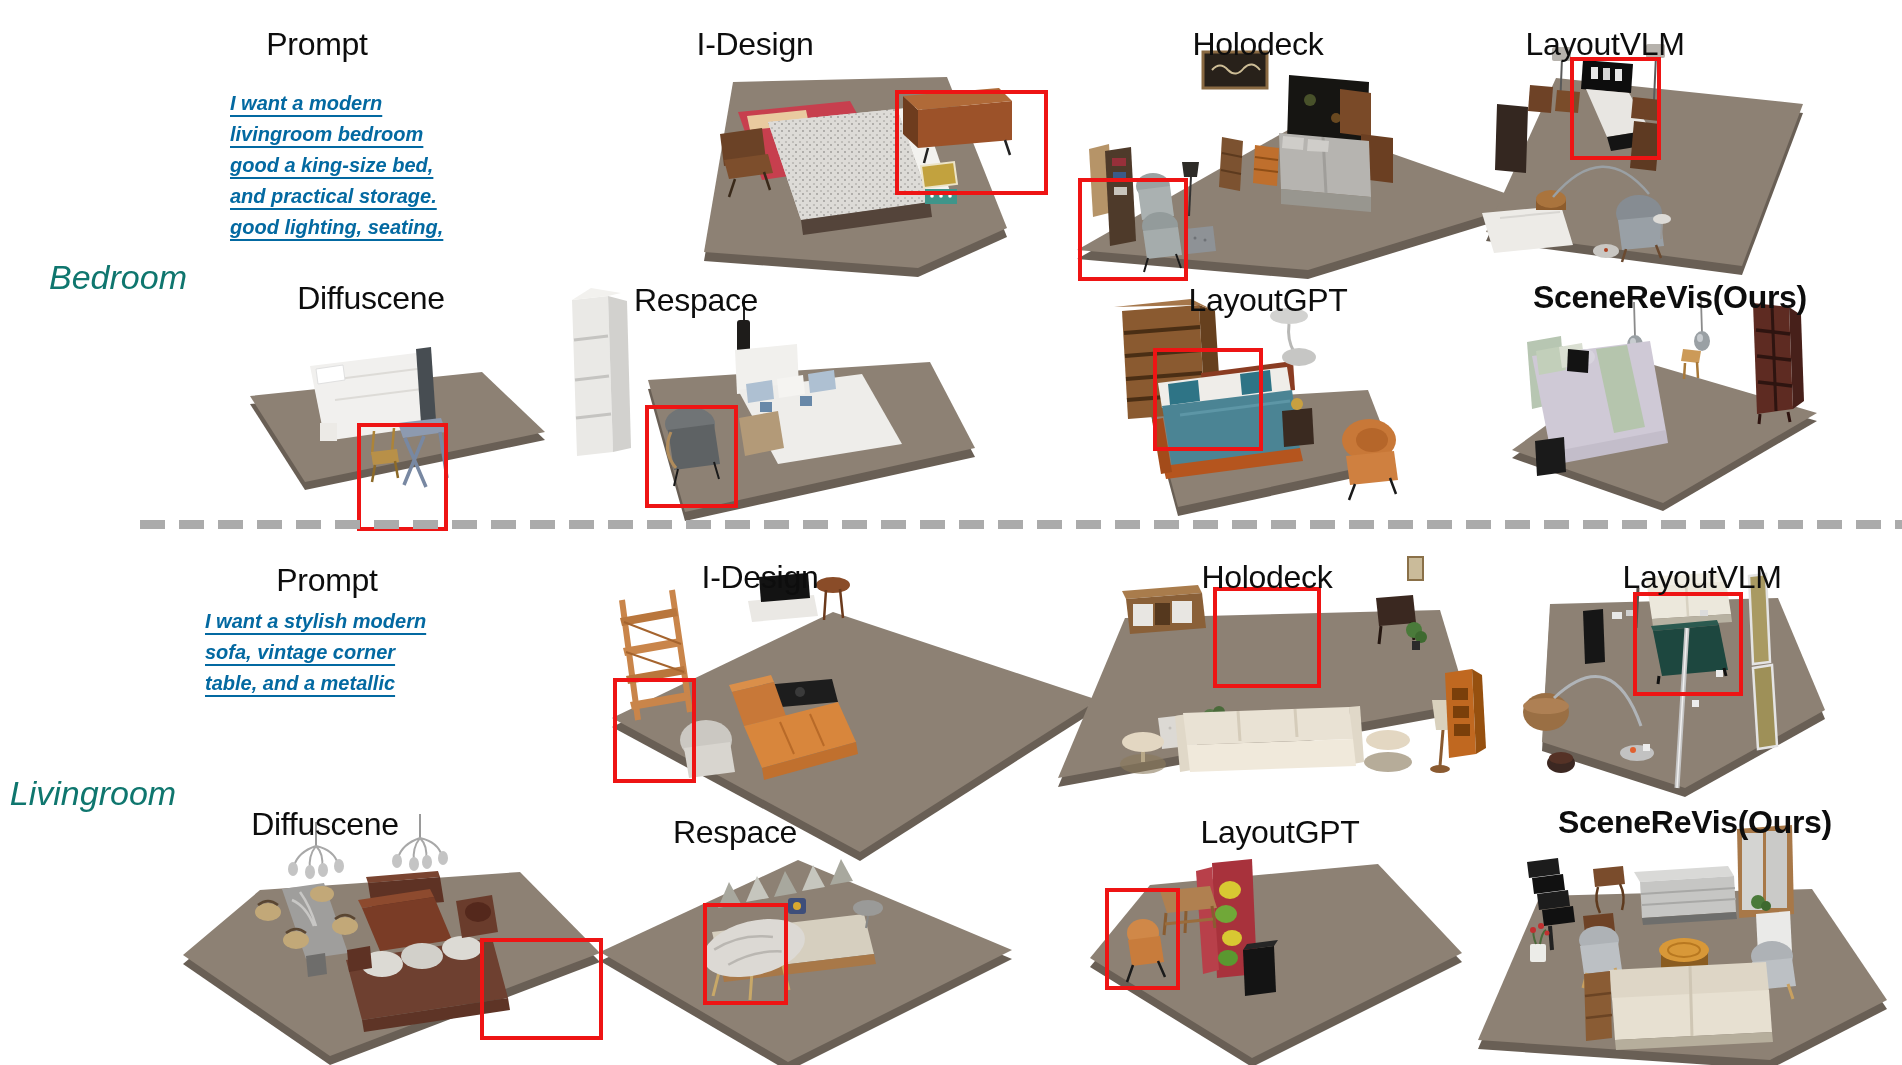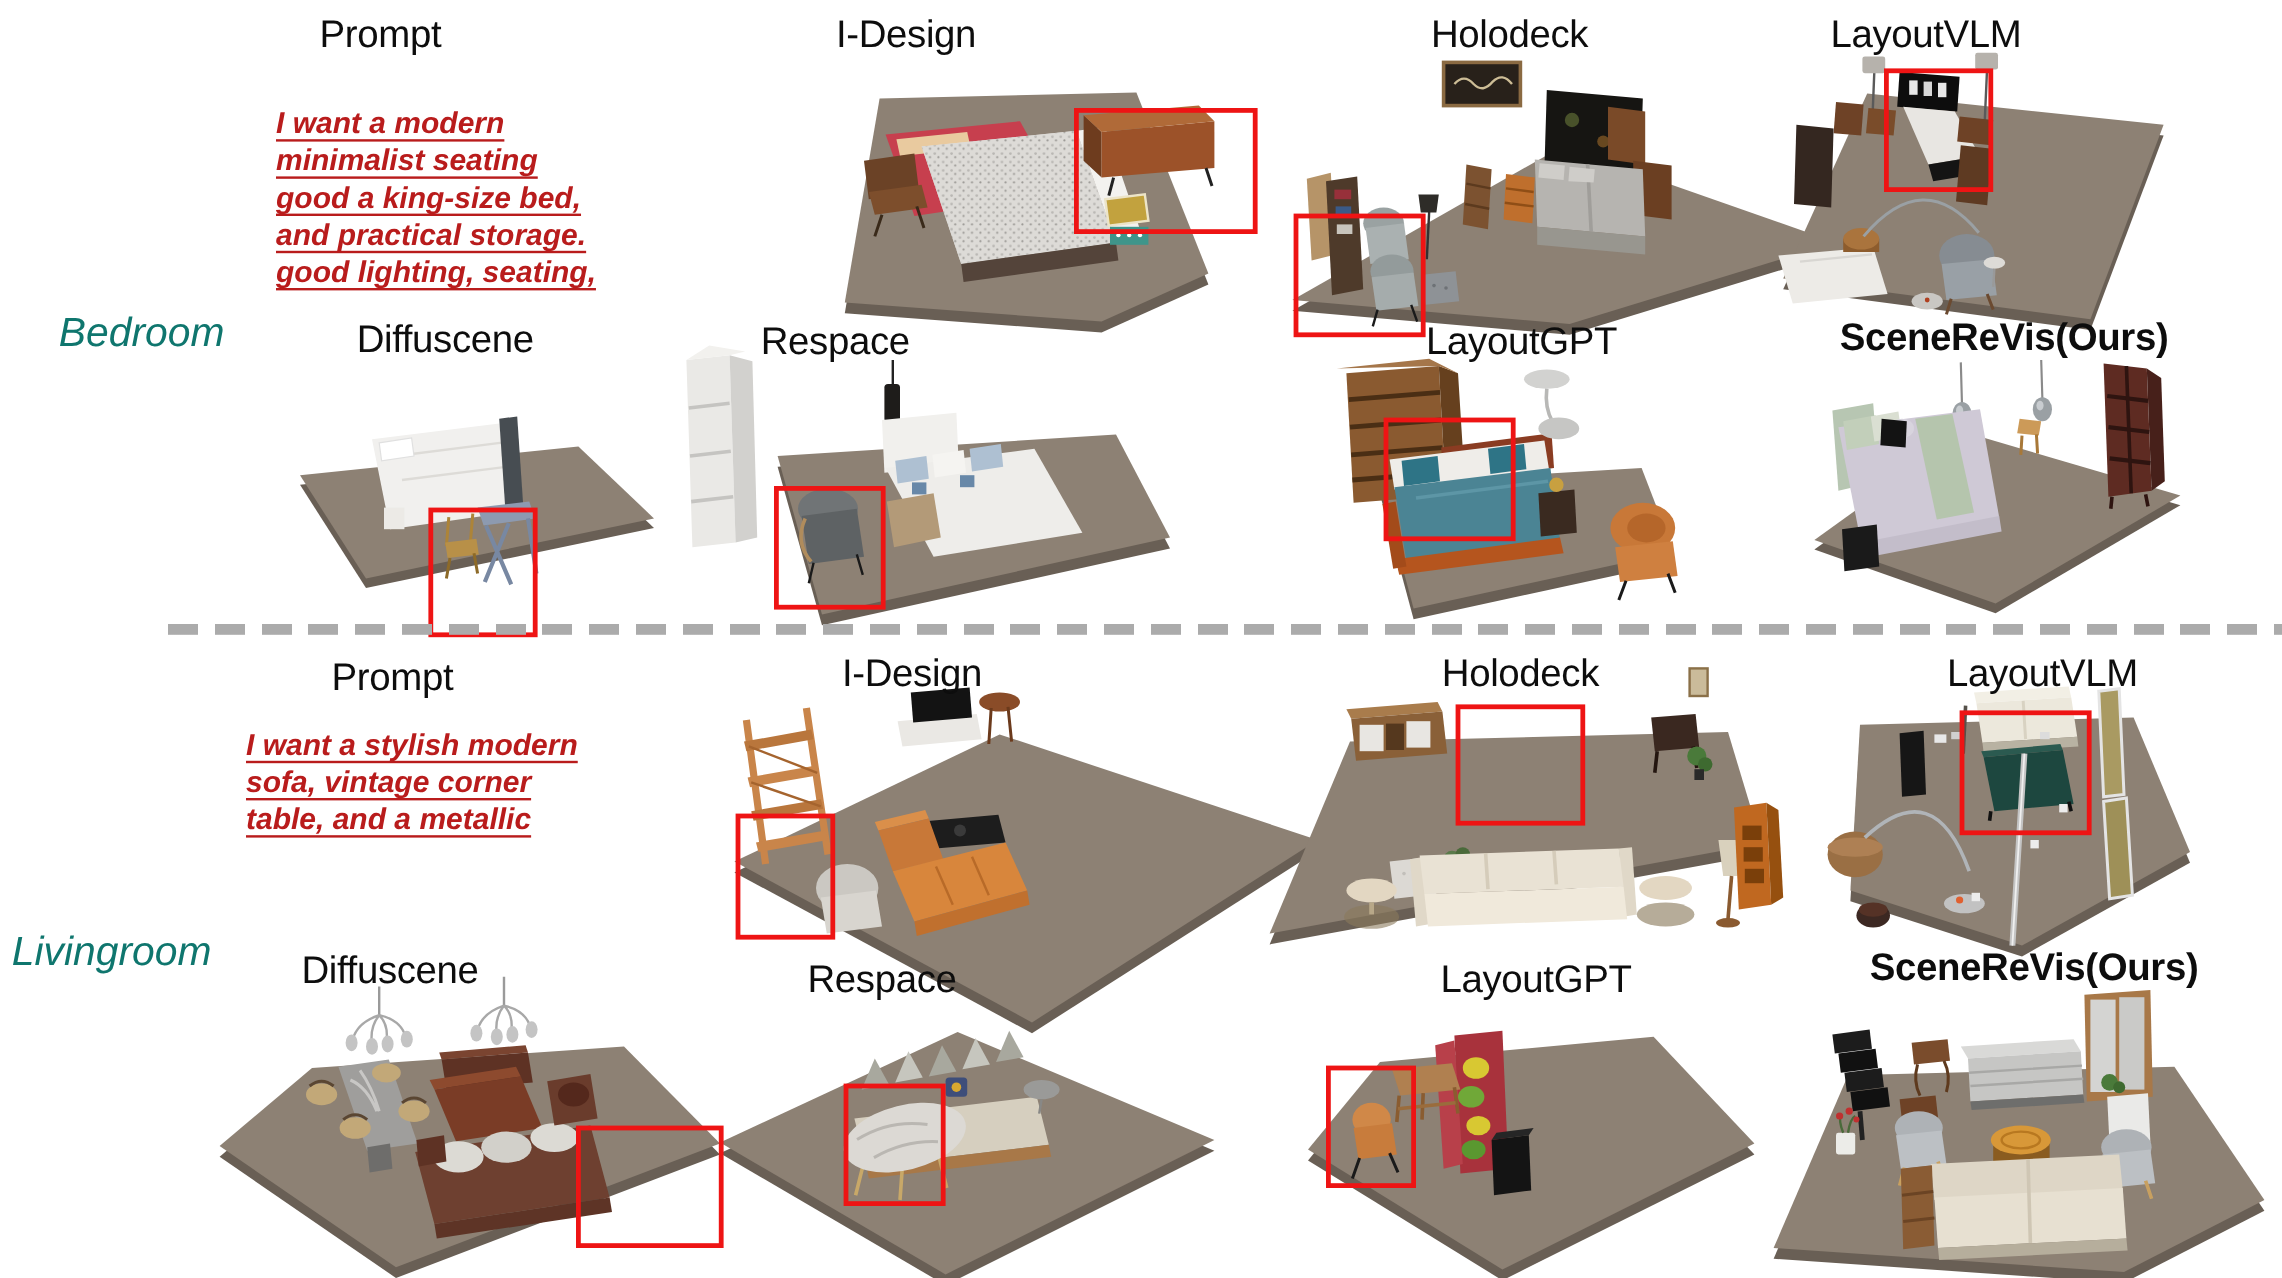--- a/index.html
+++ b/index.html
@@ -1,24 +1,24 @@
 <!DOCTYPE html>
 <html><head>
 <meta charset="utf-8">
 <style>
   html,body{margin:0;padding:0;background:#ffffff;}
   body{width:1902px;height:1065px;position:relative;font-family:"Liberation Sans",sans-serif;}
   .canvas{position:absolute;left:0;top:0;width:1902px;height:1065px;background:#ffffff;overflow:hidden;}
   svg.scenes{position:absolute;left:0;top:0;}
   .floor{fill:#8d8174;}
   .floorEdge{fill:#695f55;}
-  .hdr{position:absolute;transform:translateX(-50%);font-size:32px;color:#0d0d0d;white-space:nowrap;letter-spacing:-0.3px;}
+  .hdr{position:absolute;transform:translateX(-50%);font-size:32px;color:#0d0d0d;white-space:nowrap;letter-spacing:-0.3px;margin-top:16px;}
   .hdr.ours{font-weight:bold;text-align:right;}
   .rowlabel{position:absolute;transform:translateX(-50%);font-style:italic;font-size:34px;color:#0f766e;white-space:nowrap;}
-  .promptblock{position:absolute;font-style:italic;font-weight:bold;font-size:25px;line-height:31px;color:#b91c1c;}
+  .promptblock{position:absolute;font-style:italic;font-weight:bold;font-size:20px;line-height:31px;color:#0369a1;}
   .promptblock span{display:block;text-decoration:underline;text-decoration-thickness:2px;text-underline-offset:5px;}
   .hl{position:absolute;border:4px solid #ee1414;}
   .divider{position:absolute;left:140px;top:520px;width:1762px;height:9px;
            background:repeating-linear-gradient(90deg,#ababab 0 25px,transparent 25px 39px);}
 </style>
 </head>
 <body>
 
 <div class="canvas">
 
@@ -465,21 +465,21 @@
   <div class="hdr" style="left:755px;top:10px">I-Design</div>
   <div class="hdr" style="left:1258px;top:10px">Holodeck</div>
   <div class="hdr" style="left:1605px;top:10px">LayoutVLM</div>
   <div class="hdr" style="left:371px;top:264px">Diffuscene</div>
   <div class="hdr" style="left:696px;top:266px">Respace</div>
   <div class="hdr" style="left:1268px;top:266px">LayoutGPT</div>
   <div class="hdr ours" style="left:1670px;top:263px">SceneReVis(Ours)</div>
 
   <div class="promptblock" style="left:230px;top:88px">
     <span>I want a modern</span>
-    <span>minimalist seating</span>
+    <span>livingroom bedroom</span>
     <span>good a king-size bed,</span>
     <span>and practical storage.</span>
     <span>good lighting, seating,</span>
   </div>
 
   <div class="rowlabel" style="left:93px;top:774px">Livingroom</div>
 
   <div class="hdr" style="left:327px;top:546px">Prompt</div>
   <div class="hdr" style="left:760px;top:543px">I-Design</div>
   <div class="hdr" style="left:1267px;top:543px">Holodeck</div>

